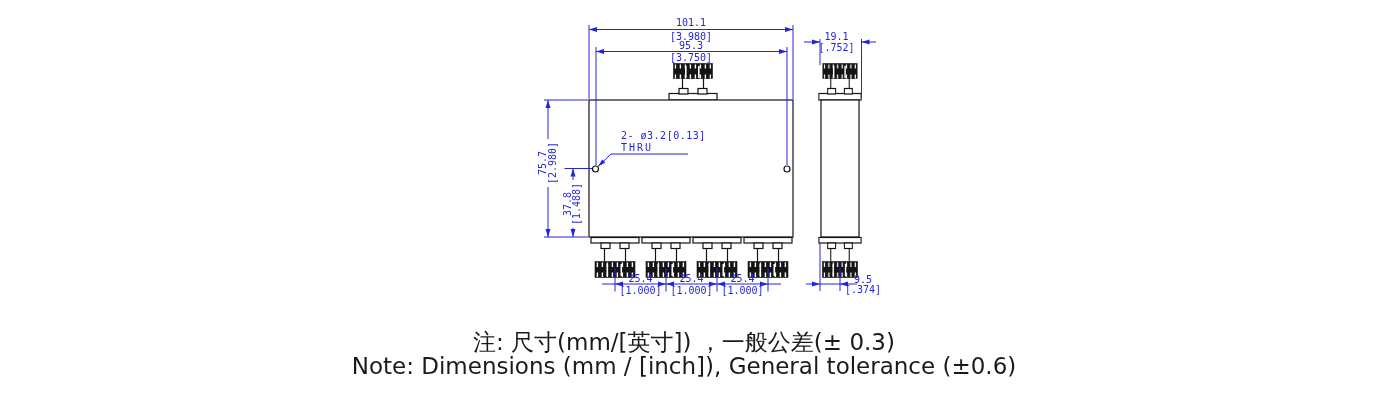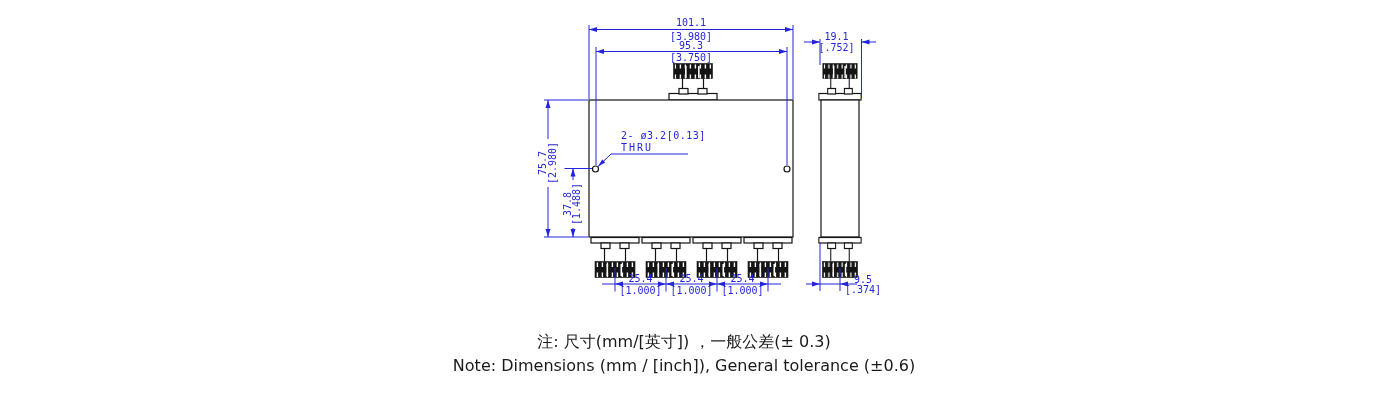--- a/index.html
+++ b/index.html
@@ -13,21 +13,21 @@
   
   .dim path,.dim line,.dim polyline{stroke:#2424dd;stroke-width:1;fill:none;}
   .dim polygon{fill:#2424dd;stroke:none;}
   .dim text{fill:#2424dd;font-family:"DejaVu Sans Mono",monospace;font-size:10px;}
   .dimtxt{text-anchor:middle;}
   .callout{letter-spacing:0.5px;}
   .thru{letter-spacing:2px;}
   .wout{fill:#ffffff;stroke:none;}
   
   .notes{position:absolute;left:334px;top:330px;width:700px;text-align:center;
-         color:#1a1a1a;font-size:16px;line-height:24px;font-family:"DejaVu Sans","Liberation Sans",sans-serif;}
+         color:#1a1a1a;font-size:23px;line-height:24px;font-family:"DejaVu Sans","Liberation Sans",sans-serif;}
 </style>
 </head>
 <body>
 
 <div class="canvas">
 <svg width="1400" height="400" viewBox="0 0 1400 400">
   <defs>
     <pattern id="kn" width="5" height="5" patternUnits="userSpaceOnUse">
       <rect width="5" height="5" fill="#141414"></rect>
       <rect x="1.7" width="1.4" height="5" fill="#ffffff"></rect>

